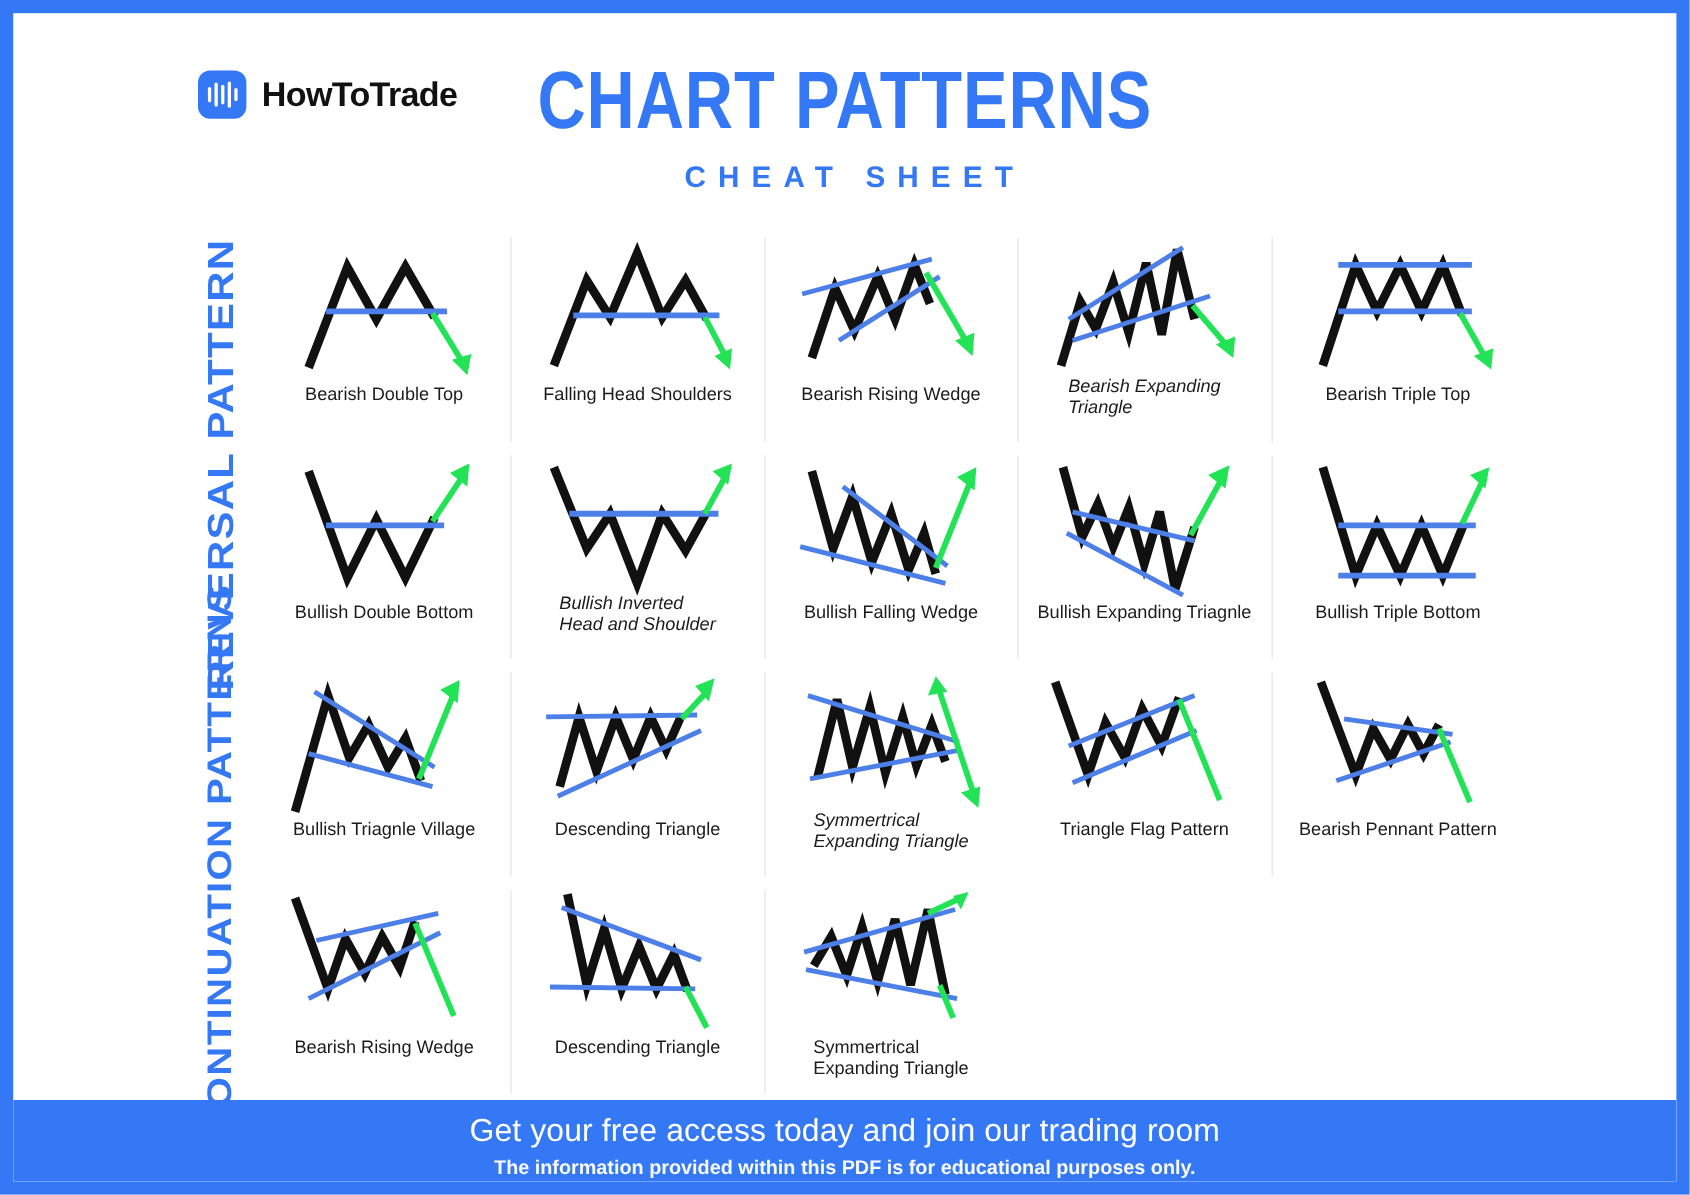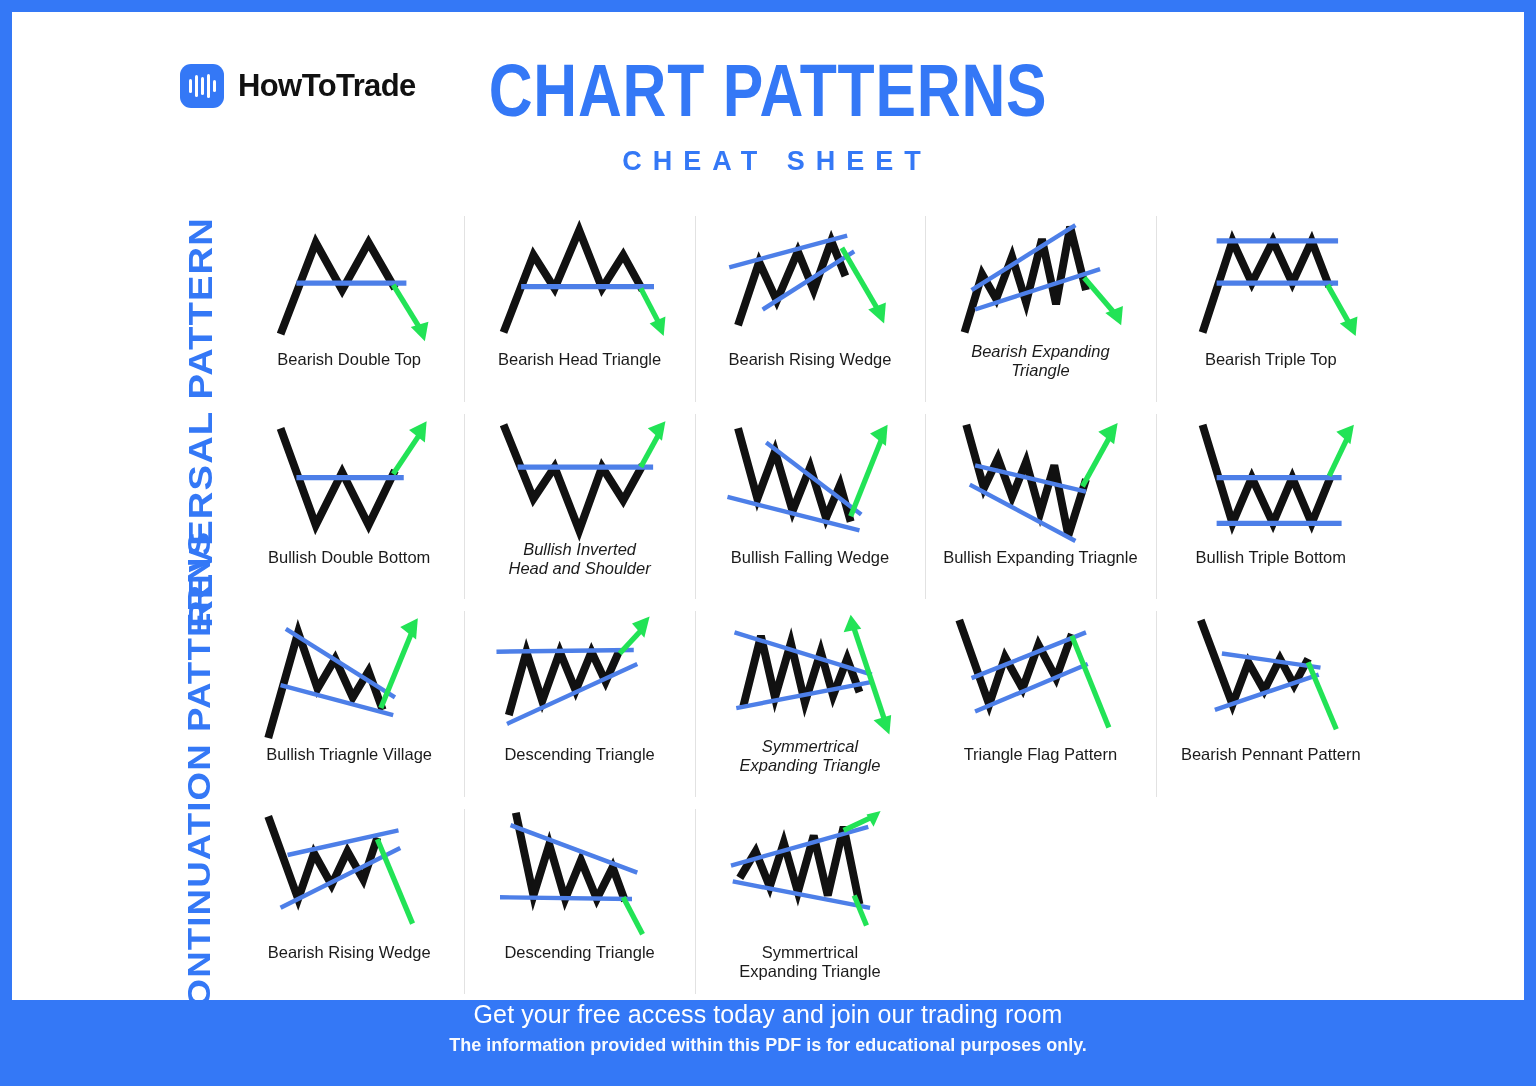--- a/index.html
+++ b/index.html
@@ -62,34 +62,34 @@
     grid-template-rows:repeat(4,1fr);
   }
   .cell{position:relative;display:flex;flex-direction:column;align-items:center;justify-content:flex-start;}
   .cell .divider{
     position:absolute;left:0;top:6px;bottom:6px;width:1px;background:#e2e2e2;
   }
   .cell:nth-child(5n+1) .divider{display:none;}
   .cell .art{width:100%;height:132px;display:block;}
   .cell .art svg{display:block;width:100%;height:100%;}
   .cell .caption{
-    font-size:16.5px;color:#1b1b1b;text-align:center;line-height:1.18;
+    font-size:16.5px;color:#1b1b1b;line-height:1.18;
     padding:0 4px;white-space:pre-line;
   }
   .cell.cap-up .caption{margin-top:-8px;font-style:italic;}
 
   
   .grid .cell{padding-top:8px;}
 
   
   .footer{
     position:absolute;left:0;bottom:0;width:100%;height:74px;
     background:#3478f6;color:#fff;text-align:center;
   }
-  .footer .f1{font-size:25px;font-weight:500;letter-spacing:0.1px;}
+  .footer .f1{font-size:29px;font-weight:500;padding-top:12px;letter-spacing:0.1px;}
   .footer .f2{font-size:18px;font-weight:700;margin-top:6px;opacity:0.97;}
 </style>
 </head>
 <body>
 
 <div class="page">
 
   <div class="header">
     <div class="brand">
       <div class="logo-mark">
@@ -138,21 +138,21 @@
       <div class="cell">
         <div class="divider"></div>
         <div class="art">
           <svg viewBox="0 0 200 150" preserveAspectRatio="xMidYMid meet">
             <polyline points="14,130 48,42 72,80 100,14 126,80 150,42 172,82" fill="none" stroke="#111" stroke-width="9"></polyline>
             <line x1="34" y1="78" x2="185" y2="78" stroke="#4d7fe8" stroke-width="6"></line>
             <line x1="170" y1="80" x2="192" y2="122" stroke="#22e356" stroke-width="6"></line>
             <polygon points="196,134 180,120 198,112" fill="#22e356"></polygon>
           </svg>
         </div>
-        <div class="caption">Bearish Head Triangle</div>
+        <div class="caption">Falling Head Shoulders</div>
       </div>
 
       <div class="cell">
         <div class="divider"></div>
         <div class="art">
           <svg viewBox="0 0 200 150" preserveAspectRatio="xMidYMid meet">
             <polyline points="18,122 42,50 62,94 86,38 104,82 124,26 140,66" fill="none" stroke="#111" stroke-width="9"></polyline>
             <line x1="8" y1="56" x2="142" y2="20" stroke="#4d7fe8" stroke-width="5"></line>
             <line x1="46" y1="104" x2="150" y2="38" stroke="#4d7fe8" stroke-width="5"></line>
             <line x1="136" y1="34" x2="178" y2="106" stroke="#22e356" stroke-width="6"></line>

